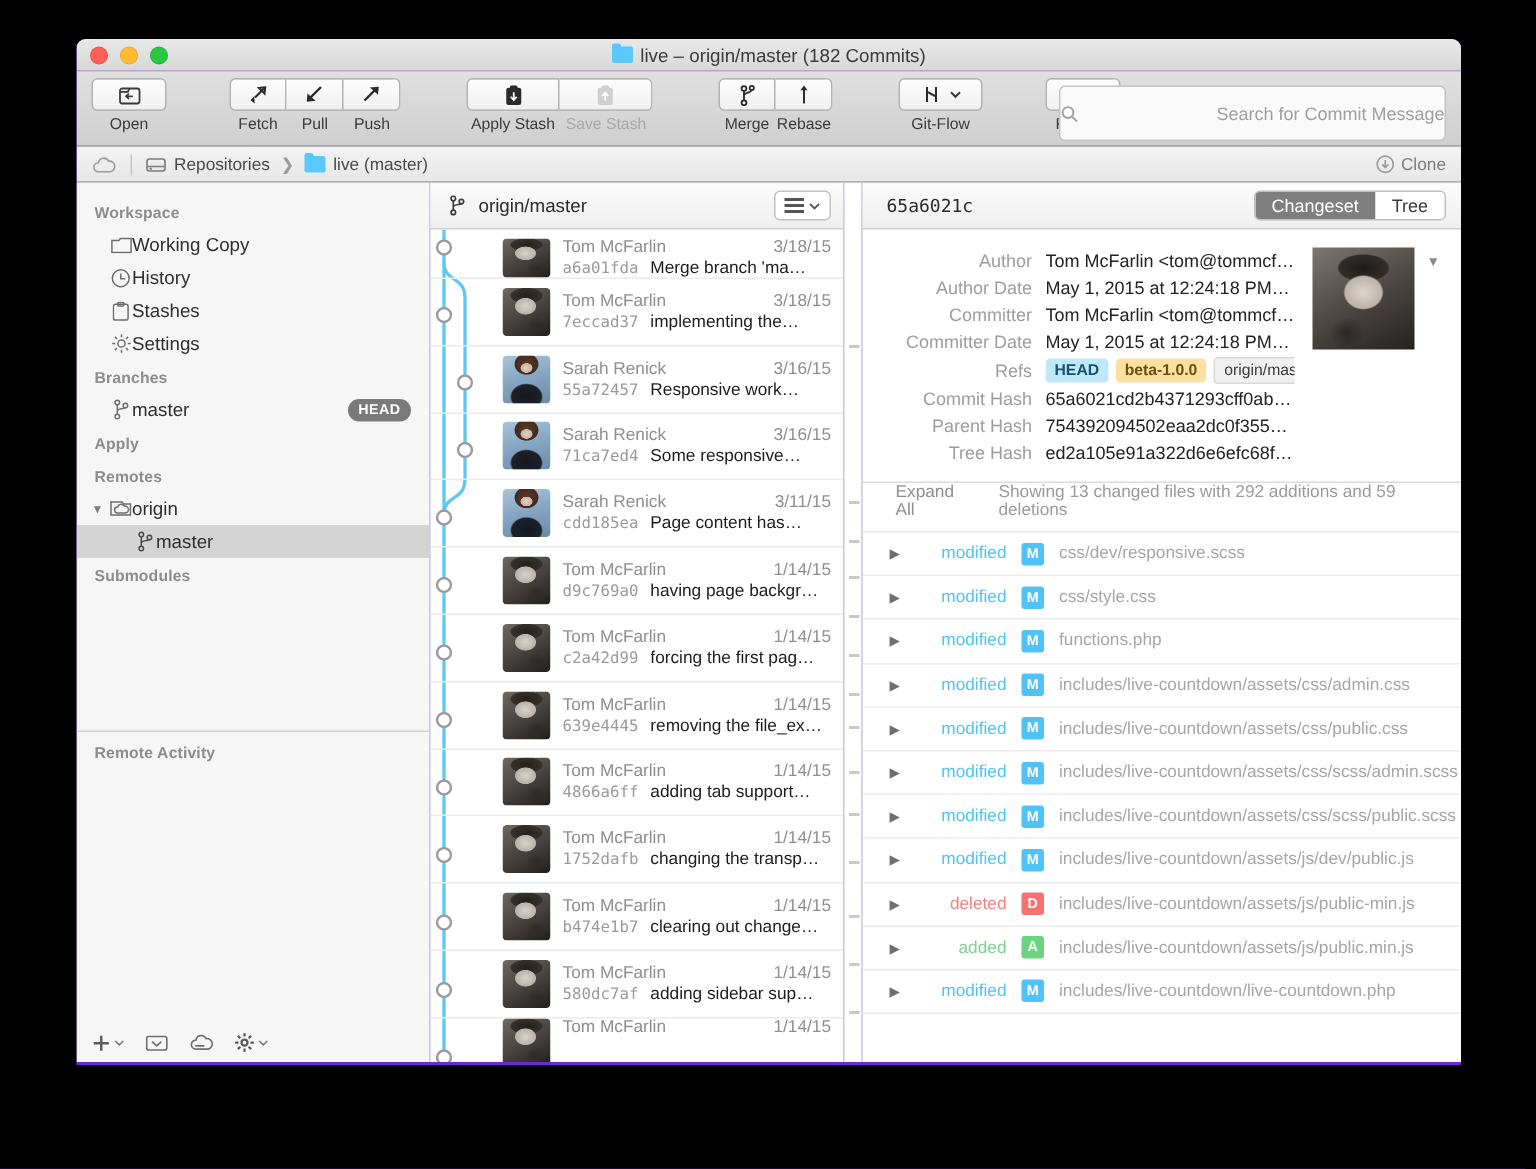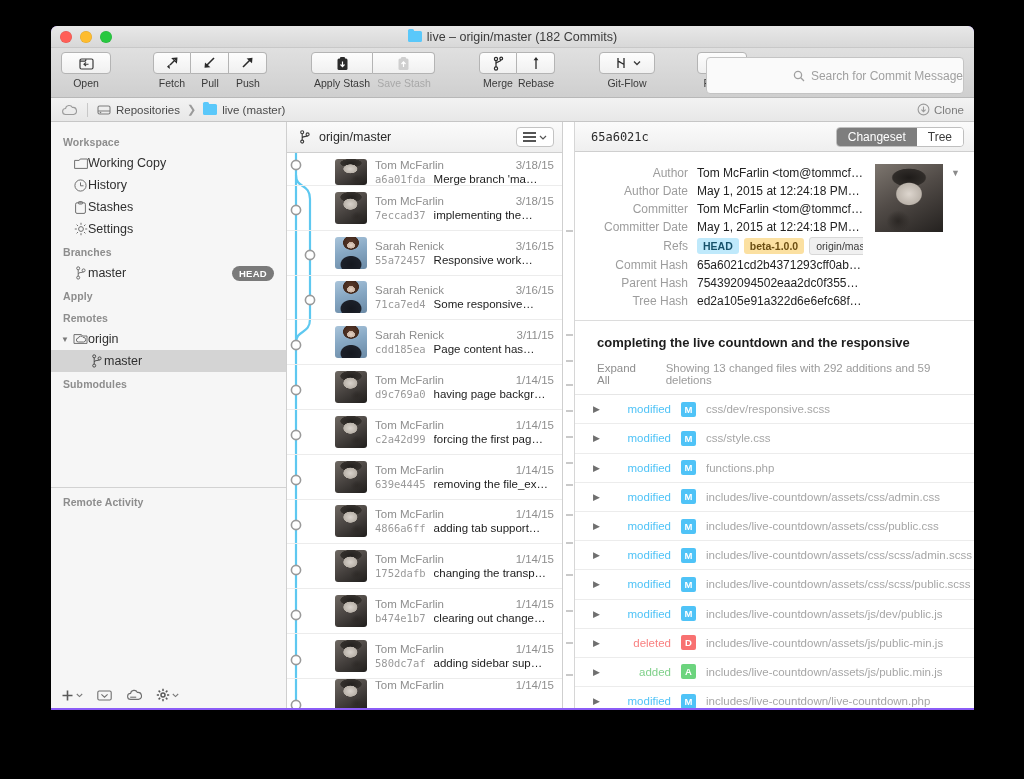--- a/index.html
+++ b/index.html
@@ -7,21 +7,21 @@
     width: 1024px; height: 779px;
     background: #000;
     font-family: "Liberation Sans", sans-serif;
     -webkit-font-smoothing: antialiased;
     overflow: hidden;
   }
   .window {
     position: absolute;
     left: 51px; top: 26px;
     width: 923px; height: 684px;
-    background: #8b5cf6;
+    background: #6d28d9;
     border-radius: 6px 6px 0 0;
     overflow: hidden;
     box-shadow: 0 0 0 1px rgba(0,0,0,0.25);
   }
 
   
   .titlebar {
     height: 22px;
     background: linear-gradient(to bottom, #e8e8e8, #d8d8d8);
     border-bottom: 1px solid #c8c8c8;
@@ -78,21 +78,21 @@
   .tbtn.dim .lbl { color: #a8a8a8; }
   .spacer-sm { width: 42px; }
   .spacer-md { width: 44px; }
   .wide { width: 62px !important; }
   .wide2 { width: 56px !important; }
 
   .searchbox {
     position: absolute; right: 10px; top: 9px;
     width: 258px; height: 37px;
     background: #fafafa; border: 1px solid #c4c4c4; border-radius: 4px;
-    display: flex; align-items: center; justify-content: flex-end; gap: 6px;
+    display: flex; align-items: center; justify-content: space-between; gap: 6px;
   }
   .searchbox .ph { font-size: 12px; color: #a0a0a0; }
 
   
   .breadcrumb {
     height: 24px;
     background: linear-gradient(to bottom, #f3f3f3, #e7e7e7);
     border-bottom: 1px solid #c6c6c6;
     display: flex; align-items: center; padding: 0 10px;
     font-size: 11.5px; color: #4a4a4a;
@@ -843,21 +843,20 @@
             <span class="k">Tree Hash</span>
             <span class="v">ed2a105e91a322d6e6efc68ff4a95…</span>
           </div>
         </div>
         <div class="portrait av-portrait"></div>
         <span class="caret-dn">▼</span>
       </div>
 
       <div class="detail-div"></div>
 
-      <div class="commit-msg">completing the live countdown and the responsive</div>
 
       <div class="files-hdr">
         <span class="ea">Expand All</span>
         <span>Showing 13 changed files with 292 additions and 59 deletions</span>
       </div>
 
       <div class="files">
         <div class="frow">
           <span class="tri">▶</span>
           <span class="act modified">modified</span>

